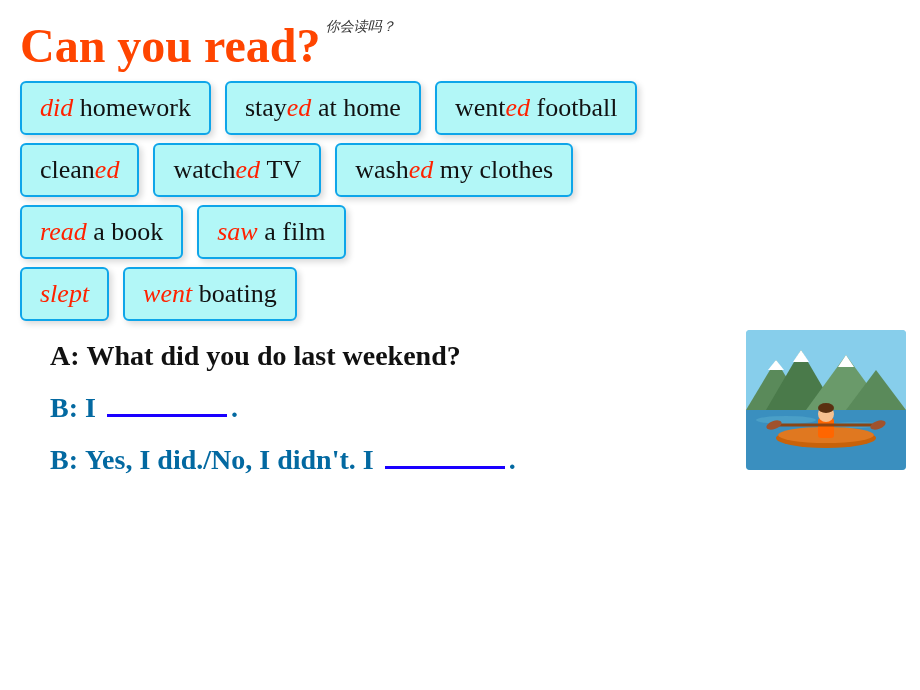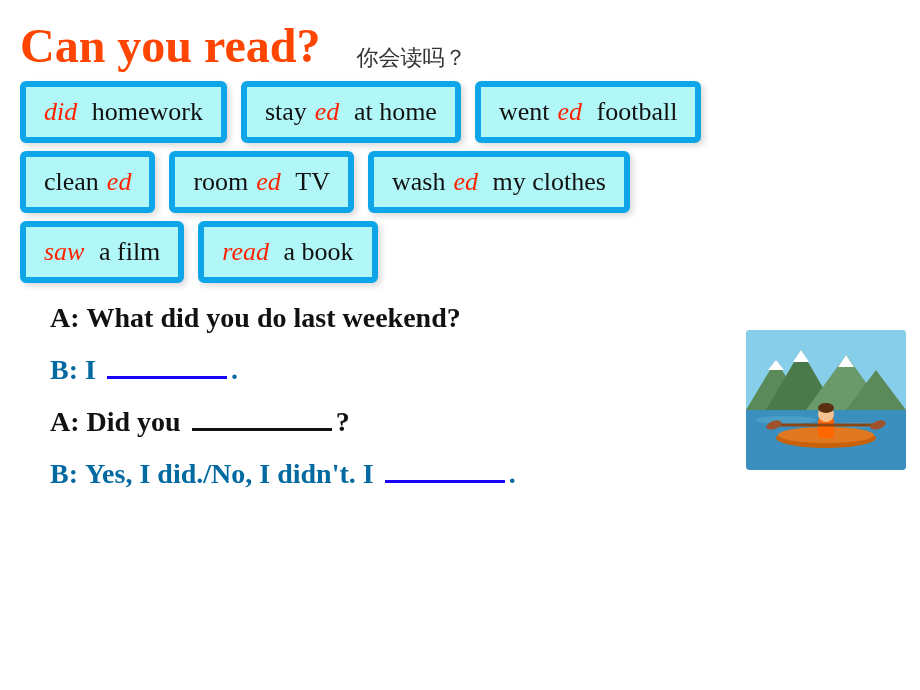--- a/index.html
+++ b/index.html
@@ -7,62 +7,63 @@
       background: white;
       width: 920px;
       height: 690px;
       font-family: 'Comic Sans MS', 'Chalkboard SE', cursive;
       overflow: hidden;
       position: relative;
     }
 
     .title-area {
       display: flex;
-      align-items: flex-end;
+      align-items: flex-start;
       padding: 18px 20px 8px 20px;
-      gap: 36px;
+      gap: 5px;
     }
 
     .main-title {
       font-size: 48px;
       font-weight: bold;
       color: #ff4500;
       font-family: 'Comic Sans MS', cursive;
     }
 
     .chinese-subtitle {
-      font-size: 22px;
+      font-size: 14px;
       color: #333;
       font-family: serif;
+      font-style: italic;
     }
 
     .phrase-grid {
       padding: 0 20px;
       display: flex;
       flex-direction: column;
       gap: 8px;
     }
 
     .phrase-row {
       display: flex;
       gap: 14px;
       align-items: center;
     }
 
     .phrase-box {
       background: #b2f7f7;
-      border: 6px solid #0ea5e9;
+      border: 2px solid #0ea5e9;
       border-radius: 6px;
       padding: 10px 18px;
       font-size: 26px;
       font-family: 'Comic Sans MS', cursive;
       color: #111;
       display: inline-flex;
       align-items: center;
-      gap: 8px;
+      gap: 0;
       box-shadow: 3px 3px 6px rgba(0,0,0,0.15);
       white-space: nowrap;
     }
 
     .phrase-box .highlight {
       color: #ff2200;
       font-style: italic;
     }
 
     .conversation {
@@ -139,42 +140,51 @@
         <span>&nbsp;football</span>
     </div>
   </div>
 
   <div class="phrase-row">
     <div class="phrase-box">
       <span>clean</span>
         <span class="highlight">ed</span>
     </div>
     <div class="phrase-box">
-      <span>room</span>
+      <span>watch</span>
         <span class="highlight">ed</span>
         <span>&nbsp;TV</span>
     </div>
     <div class="phrase-box">
       <span>wash</span>
         <span class="highlight">ed</span>
         <span>&nbsp;my clothes</span>
     </div>
   </div>
 
   <div class="phrase-row">
+    <div class="phrase-box">
+      <span class="highlight">read</span>
+        <span>&nbsp;a book</span>
+    </div>
     <div class="phrase-box">
       <span class="highlight">saw</span>
         <span>&nbsp;a film</span>
     </div>
-    <div class="phrase-box">
-      <span class="highlight">read</span>
-        <span>&nbsp;a book</span>
-    </div>
-  </div>
-
+  </div>
+
+  <div class="phrase-row">
+    <div class="phrase-box">
+      <span class="highlight">slept</span>
+    </div>
+    <div class="phrase-box">
+      <span class="highlight">went</span>
+        <span>&nbsp;boating</span>
+    </div>
+  </div>
 </div>
 
 <div class="kayak-img">
   <svg class="kayak-scene" viewBox="0 0 160 140" xmlns="http://www.w3.org/2000/svg">
 
     <rect x="0" y="0" width="160" height="80" fill="#87ceeb"></rect>
 
     <polygon points="0,80 30,30 60,80" fill="#5a8a5a"></polygon>
     <polygon points="20,80 55,20 90,80" fill="#4a7a4a"></polygon>
     <polygon points="60,80 100,25 140,80" fill="#6a9a6a"></polygon>
@@ -203,19 +213,16 @@
   </svg>
 </div>
 
 <div class="conversation">
   <div class="conv-line">
     <span>A: </span><strong>What did you do last weekend?</strong>
   </div>
   <div class="conv-line blue">
     <span>B: I </span><span class="blank-short"></span><span>.</span>
   </div>
-  <div class="conv-line">
-    <span>A: Did you </span><span class="blank"></span><span>?</span>
-  </div>
   <div class="conv-line blue">
     <span>B: </span><strong>Yes, I did./No, I didn't. I </strong><span class="blank-short"></span><span>.</span>
   </div>
 </div>
 
 </body></html>

